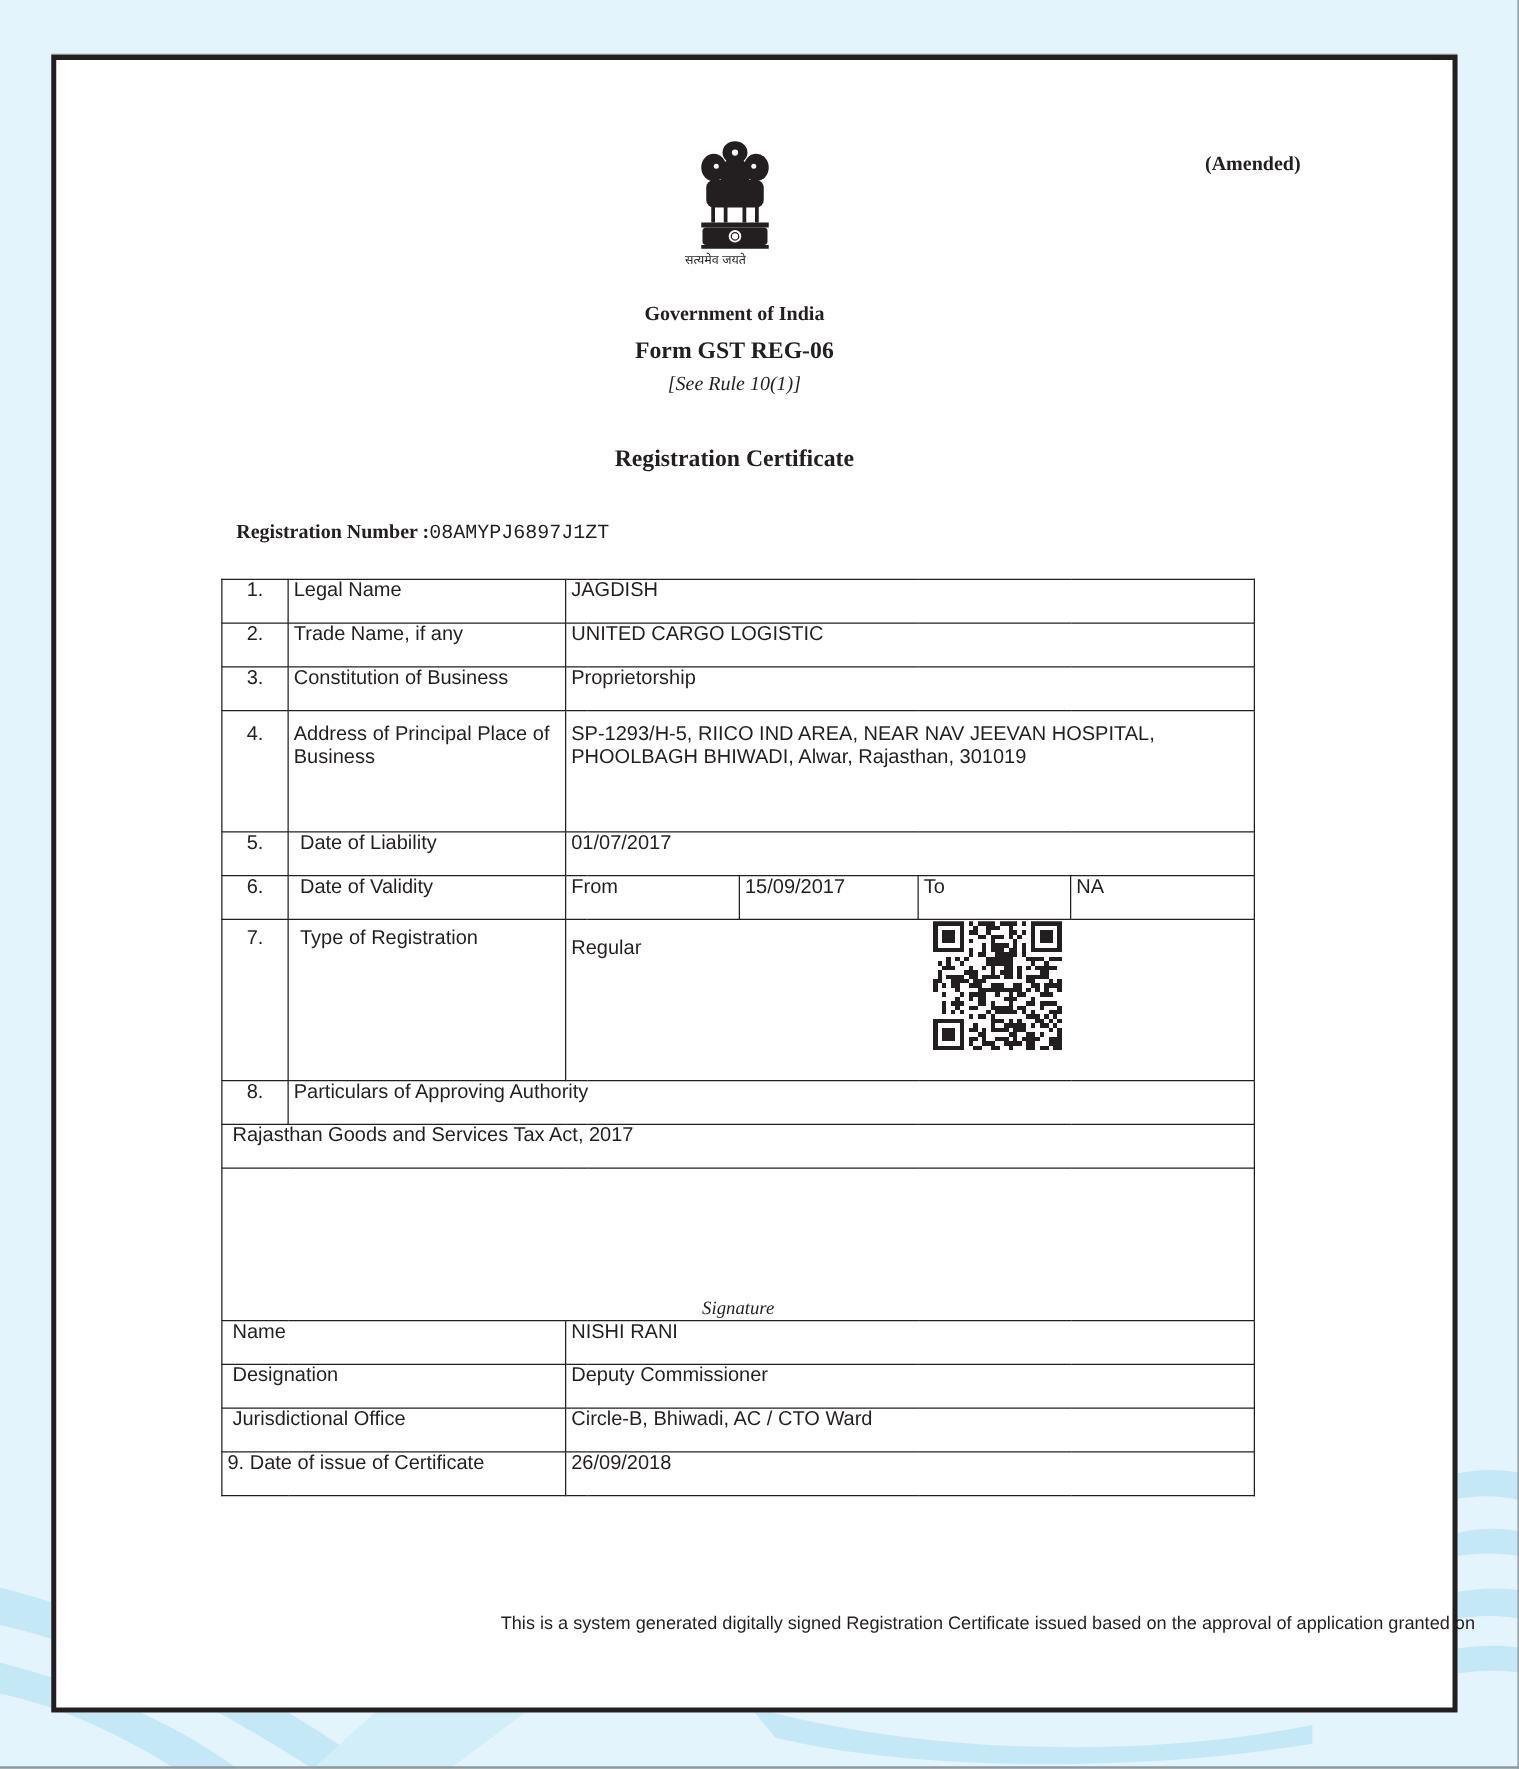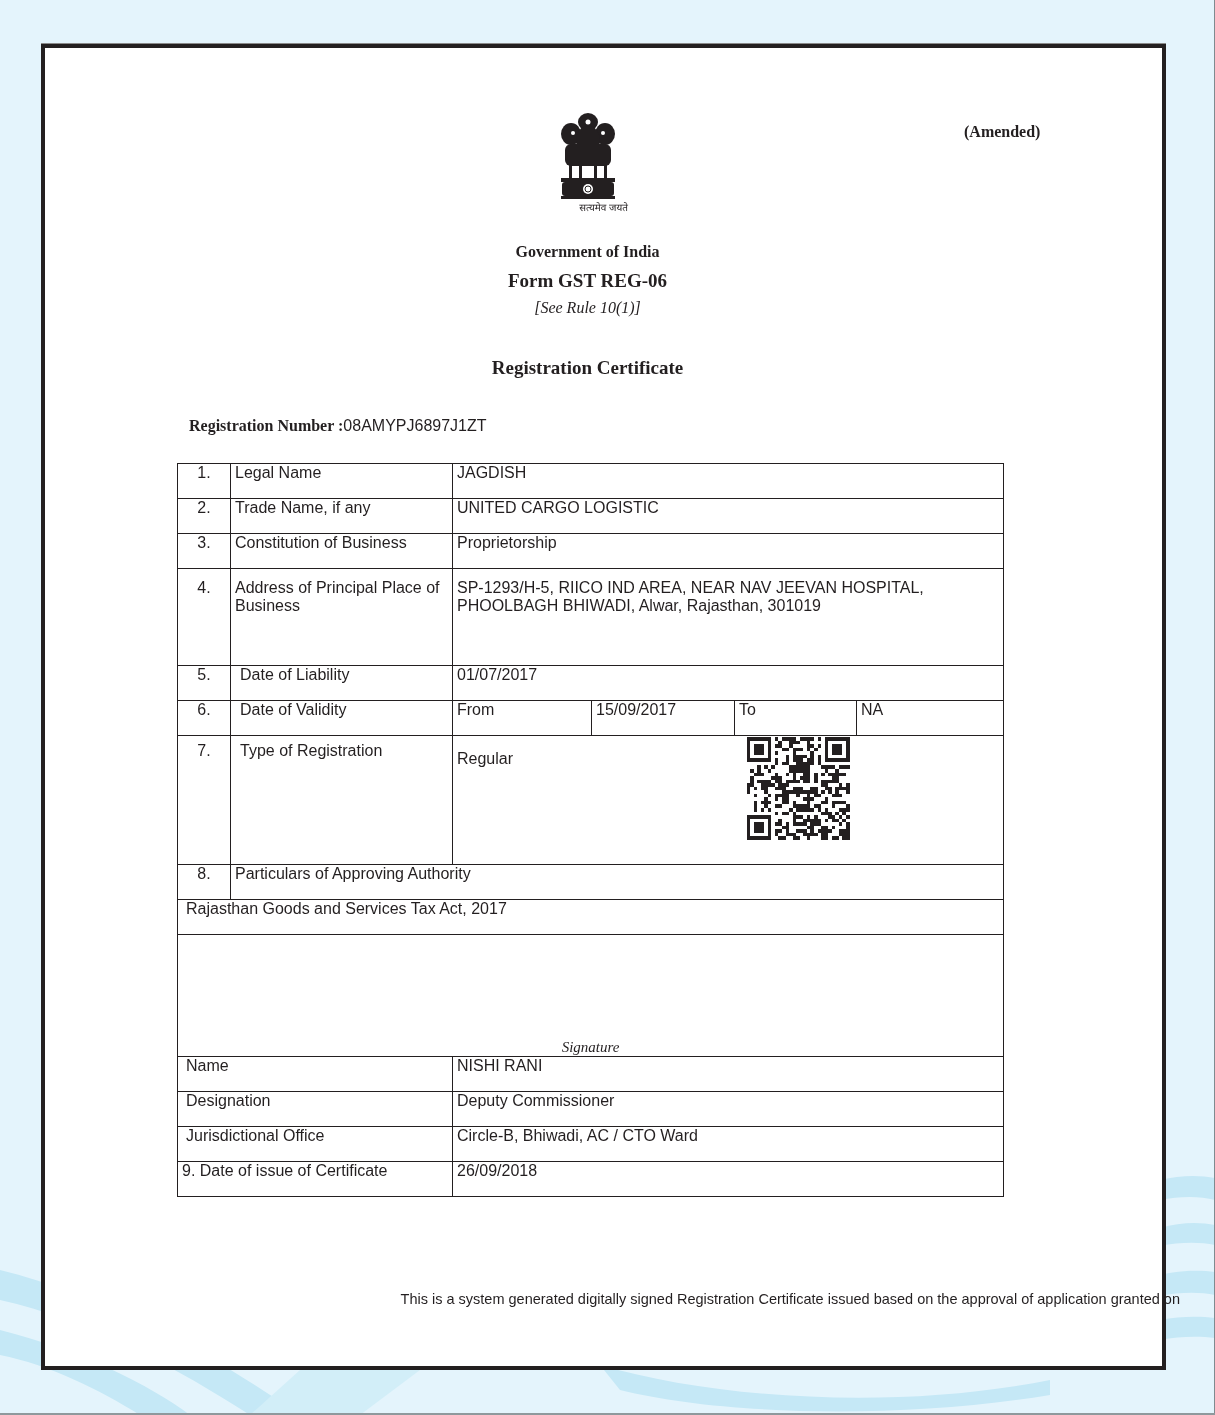--- a/index.html
+++ b/index.html
@@ -20,21 +20,21 @@
   .abs { position:absolute; }
   .emblem { left:555px; top:106px; width:66px; height:110px; }
   .amended { left:964px; top:123px; font-family:"Liberation Serif", serif; font-weight:bold; font-size:16px; }
   .serif-c { position:absolute; left:0; width:1215px; text-align:center; font-family:"Liberation Serif", serif; }
   .gov { top:243px; font-weight:bold; font-size:16px; left:-20px; }
   .form { top:270px; font-weight:bold; font-size:19px; left:-20px; }
   .rule { top:299px; font-style:italic; font-size:16px; left:-20px; }
   .title { top:357px; font-weight:bold; font-size:19px; left:-20px; }
   .regno { left:189px; top:417px; font-size:16px; }
   .regno .lbl { font-family:"Liberation Serif", serif; font-weight:bold; font-size:16px; }
-  .regno .val { font-family:Liberation Sans, sans-serif; font-size:16px; }
+  .regno .val { font-family:Liberation Mono, monospace; font-size:16px; }
 
   table.cert {
     position:absolute; left:177px; top:463px; width:826px;
     border-collapse:collapse; font-size:16px; table-layout:fixed;
   }
   table.cert td { border:1px solid #231f20; padding:0 4px; vertical-align:top; }
   .h35 td { height:34px; vertical-align:middle; }
   .num { text-align:center; }
   .sig-cell { height:121px; position:relative; }
   .sig-label { position:absolute; left:0; right:0; bottom:0; text-align:center; font-family:"Liberation Serif", serif; font-style:italic; font-size:15px; }
@@ -77,21 +77,21 @@
     <rect x="6" y="90" width="54" height="3"></rect>
   </g>
   <g fill="#fff">
     <circle cx="33" cy="83" r="5"></circle>
     <circle cx="18" cy="27" r="2"></circle>
     <circle cx="48" cy="27" r="2"></circle>
     <circle cx="33" cy="16" r="2.5"></circle>
   </g>
   <circle cx="33" cy="83" r="3" fill="none" stroke="#231f20" stroke-width="1"></circle>
 </svg>
-<div class="abs" style="left:548px;top:200px;width:80px;text-align:right;font-size:10px;">सत्यमेव जयते</div>
+<div class="abs" style="left:548px;top:200px;width:80px;text-align:left;font-size:10px;">सत्यमेव जयते</div>
 
 <div class="abs amended">(Amended)</div>
 
 <div class="serif-c gov">Government of India</div>
 <div class="serif-c form">Form GST REG-06</div>
 <div class="serif-c rule">[See Rule 10(1)]</div>
 <div class="serif-c title">Registration Certificate</div>
 
 <div class="abs regno">
   <span class="lbl">Registration Number :</span><span class="val">08AMYPJ6897J1ZT</span>

